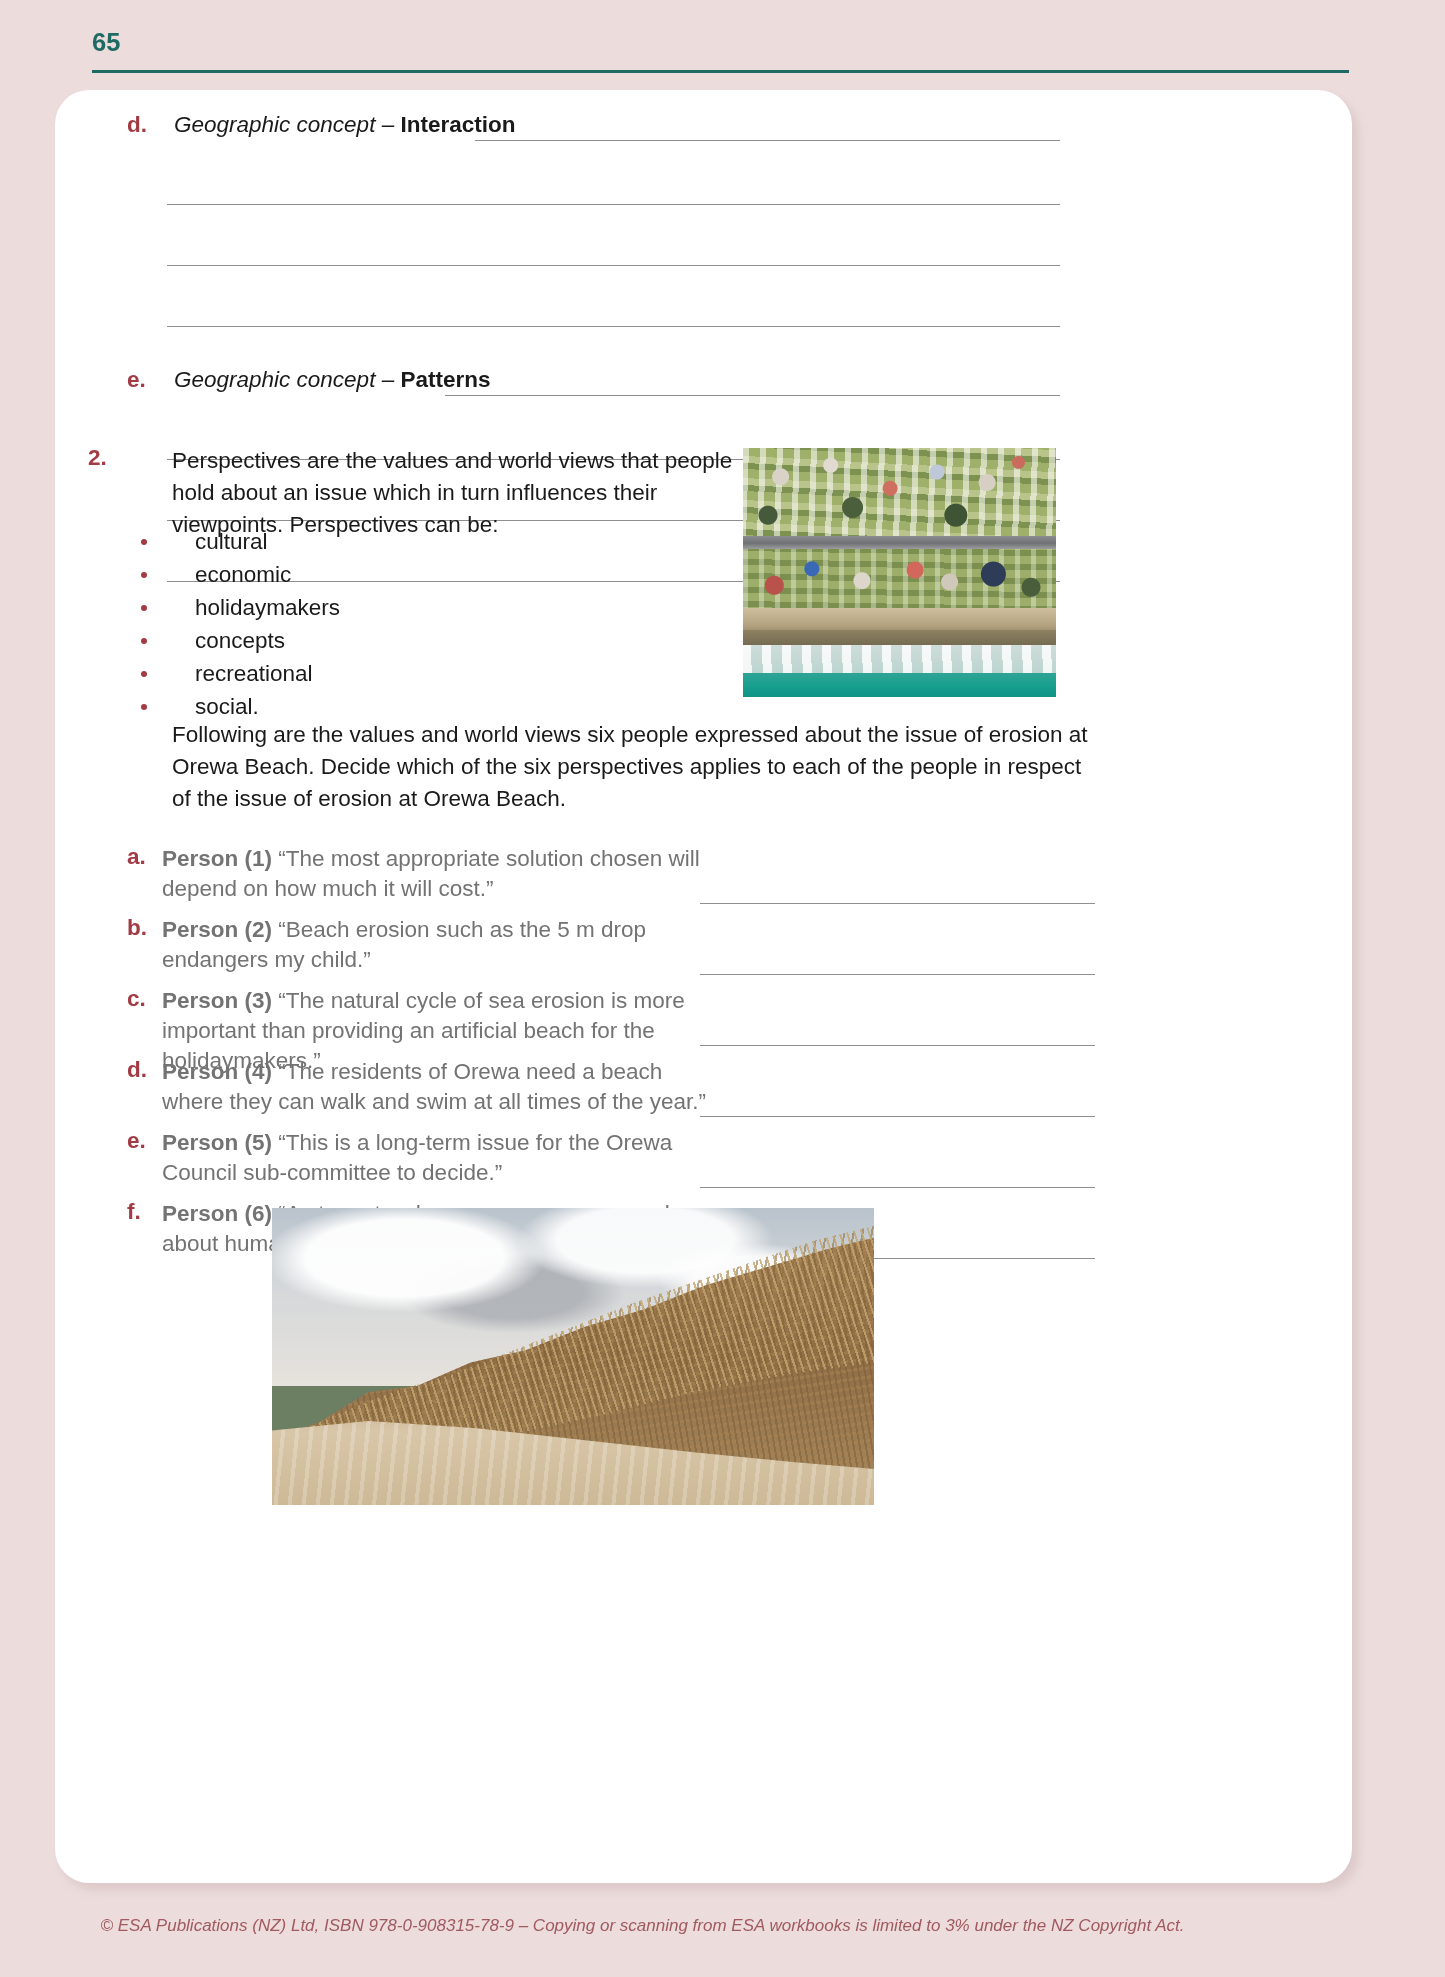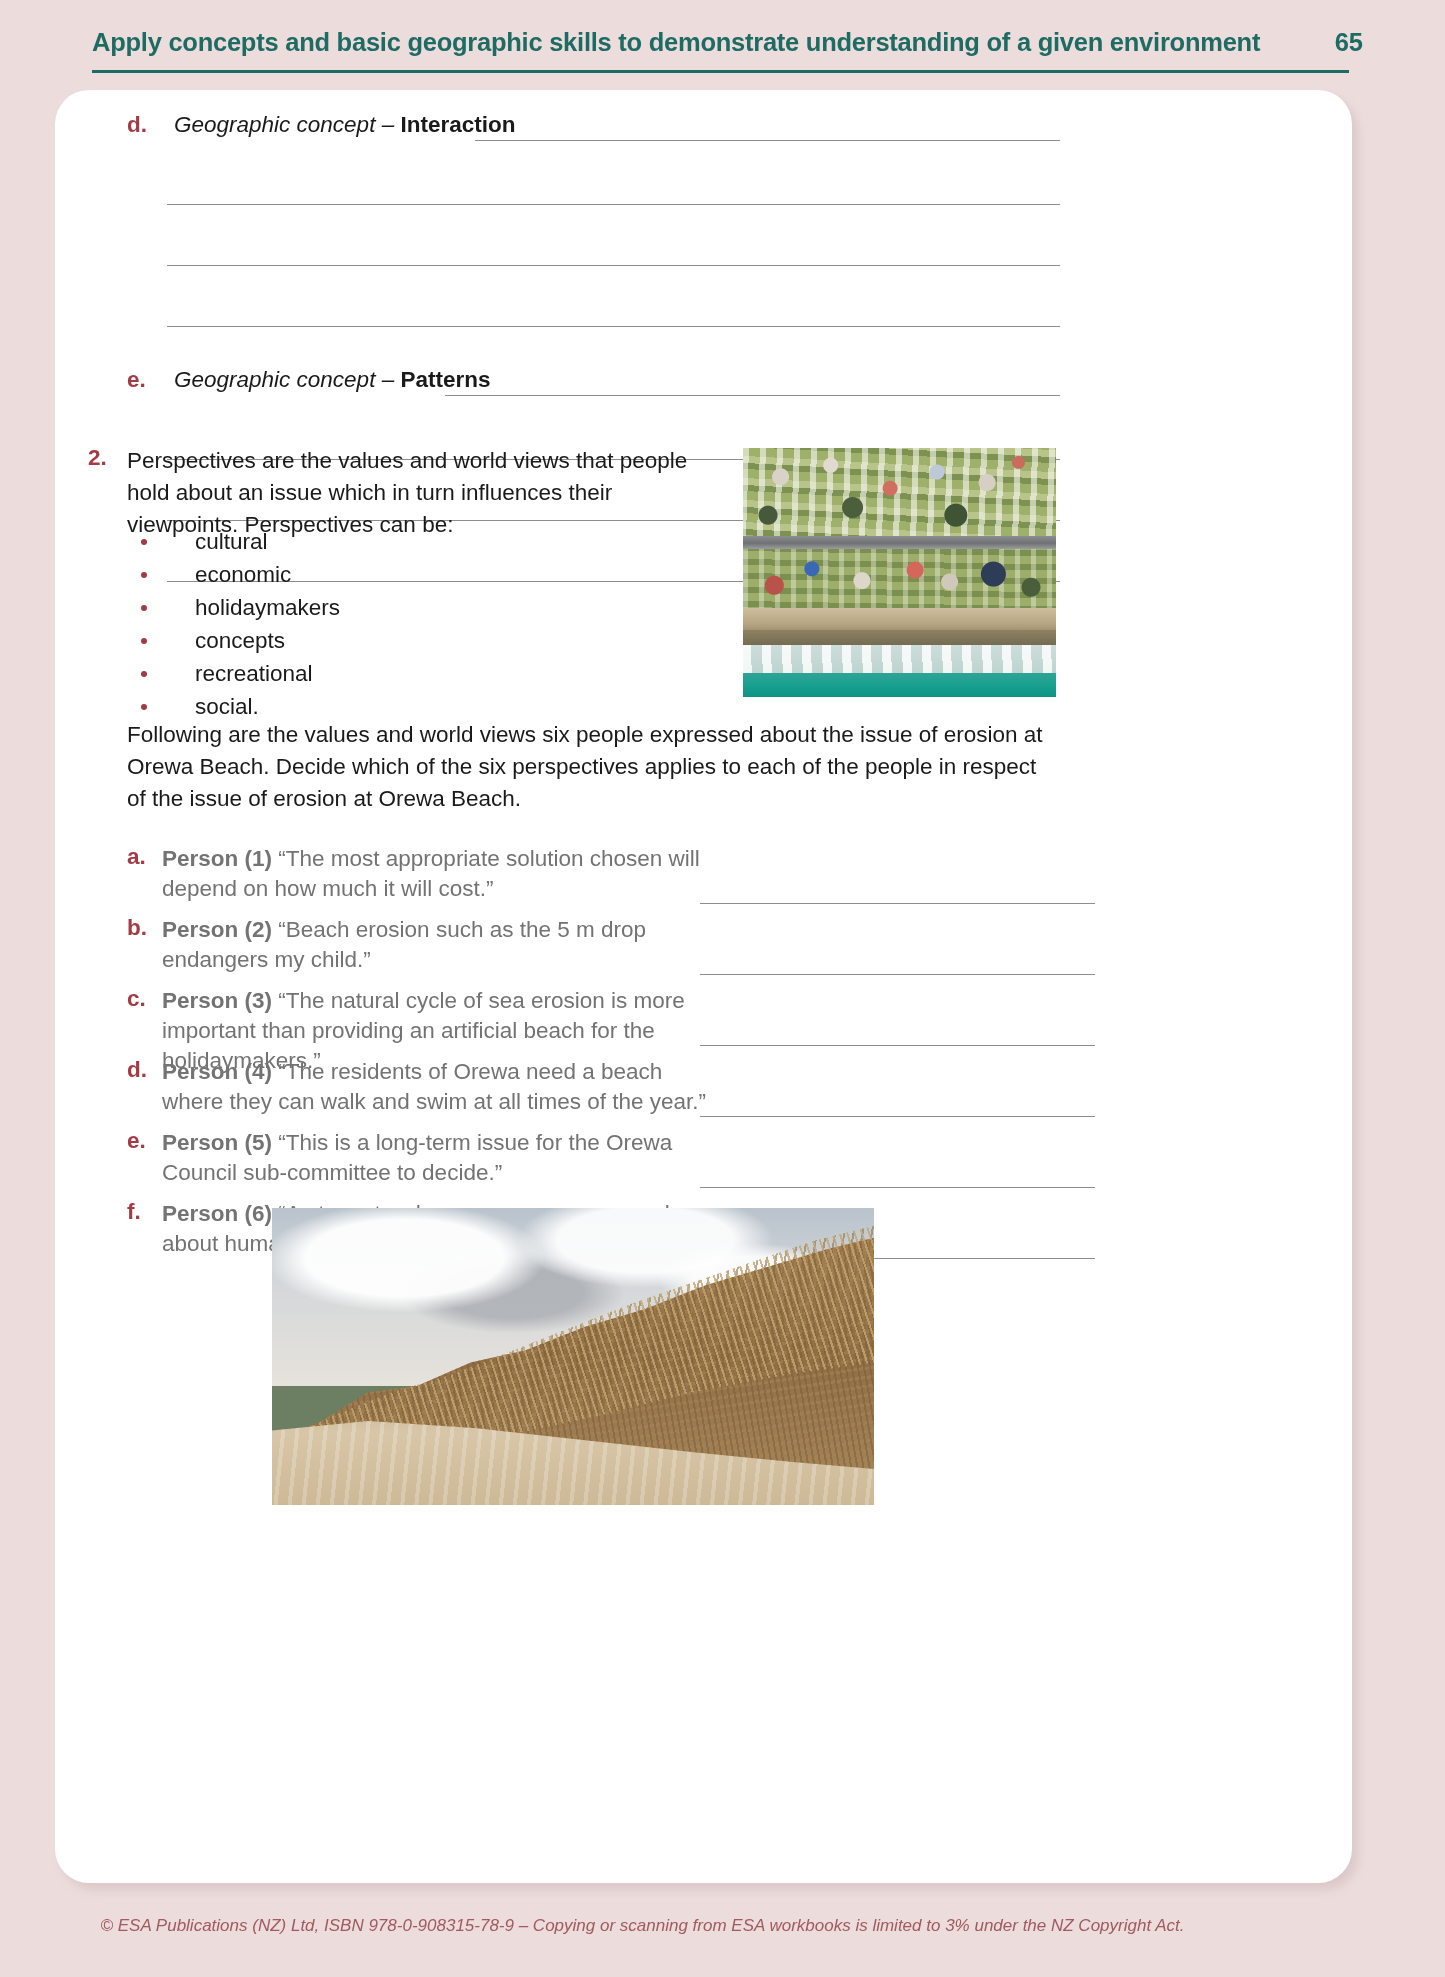--- a/index.html
+++ b/index.html
@@ -74,20 +74,21 @@
     background: #ffffff;
     border-radius: 34px;
   }
 
   
   .body-text {
     font-size: 22.5px;
     color: #1a1a1a;
     line-height: 1.42;
     font-stretch: condensed;
+    margin-left: 45px;
   }
 
   
   .marker {
     color: #a33b45;
     font-weight: bold;
     font-size: 22.5px;
     font-stretch: condensed;
   }
 
@@ -330,21 +331,20 @@
     font-size: 17px;
     font-style: italic;
     color: #a05a60;
     font-stretch: condensed;
   }
 </style>
 </head>
 <body>
 
 <div class="page-header">
-  <div class="header-title">Apply concepts and basic geographic skills to demonstrate understanding of a given environment</div>
   <div class="header-pageno">65</div>
 </div>
 <div class="header-rule"></div>
 
 <div class="sheet-shadow"></div>
 <div class="sheet">
 
   <div class="concept-item" style="top:22px;">
     <div class="concept-head">
       <span class="marker concept-marker">d.</span>

